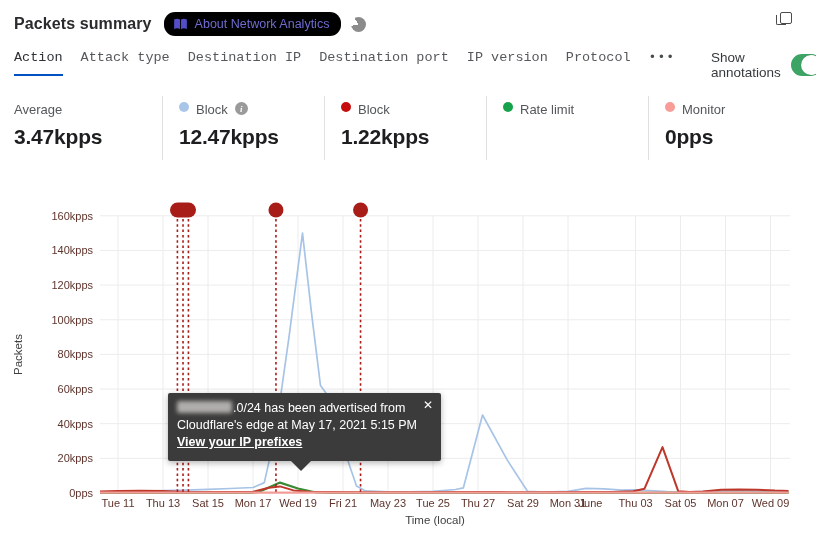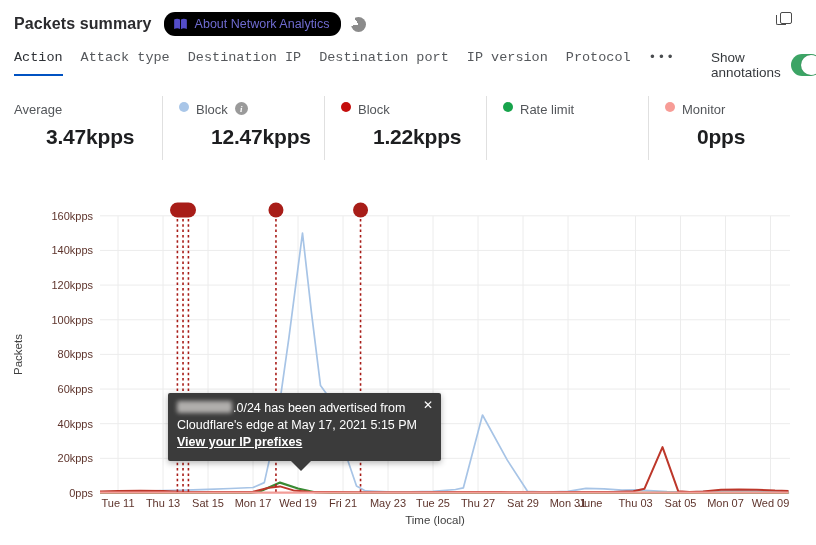--- a/index.html
+++ b/index.html
@@ -38,21 +38,21 @@
   .stats { position:absolute; top:96px; left:14px; right:0; height:64px; display:flex; }
   .stat { padding:6px 0 0 0; width:162px; }
   .stat + .stat { border-left:1px solid #e0e0e0; padding-left:16px; }
   .stat:first-child { width:148px; }
   .stat .toprow { display:flex; align-items:flex-start; gap:7px; height:16px; }
   .stat .label { font-size:13px; color:#53565a; }
   .dot { width:10px; height:10px; border-radius:50%; flex:0 0 auto; }
   .info-icon { width:13px; height:13px; border-radius:50%; background:#9a9a9a; color:#fff; font-size:9px;
                font-style:italic; font-weight:700; display:flex; align-items:center; justify-content:center;
                font-family:"Liberation Serif", serif; cursor:pointer; }
-  .stat .value { margin-top:7px; font-size:21px; font-weight:700; color:#1d1e20; letter-spacing:-.2px;margin-left:32px; }
+  .stat .value { margin-top:7px; font-size:21px; font-weight:700; color:#1d1e20; letter-spacing:-.2px; }
 
   
   #chart-wrap { position:absolute; left:0; top:190px; width:816px; height:355px; }
   #chart-svg { display:block; }
   #chart-svg text { font-family:"Liberation Sans", sans-serif; }
 
   
   .anno-tooltip { position:absolute; left:140px; top:393px; width:273px; height:68px; background:#3b3b3b; color:#fff;
                   border-radius:2px; padding:7px 26px 7px 9px; box-shadow:0 2px 6px rgba(0,0,0,.3); z-index:5; }
   .anno-tooltip .line { font-size:12.5px; line-height:17px; white-space:nowrap; }

